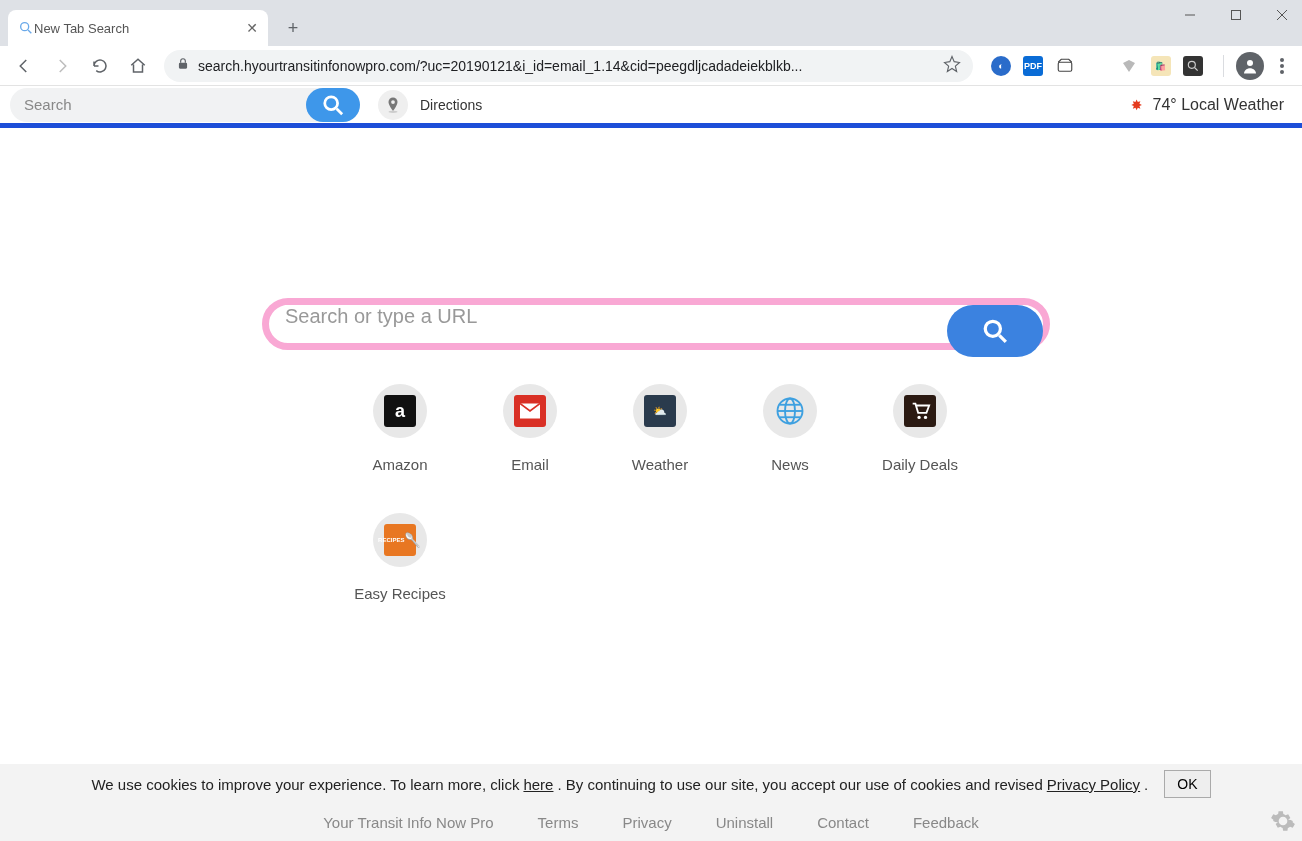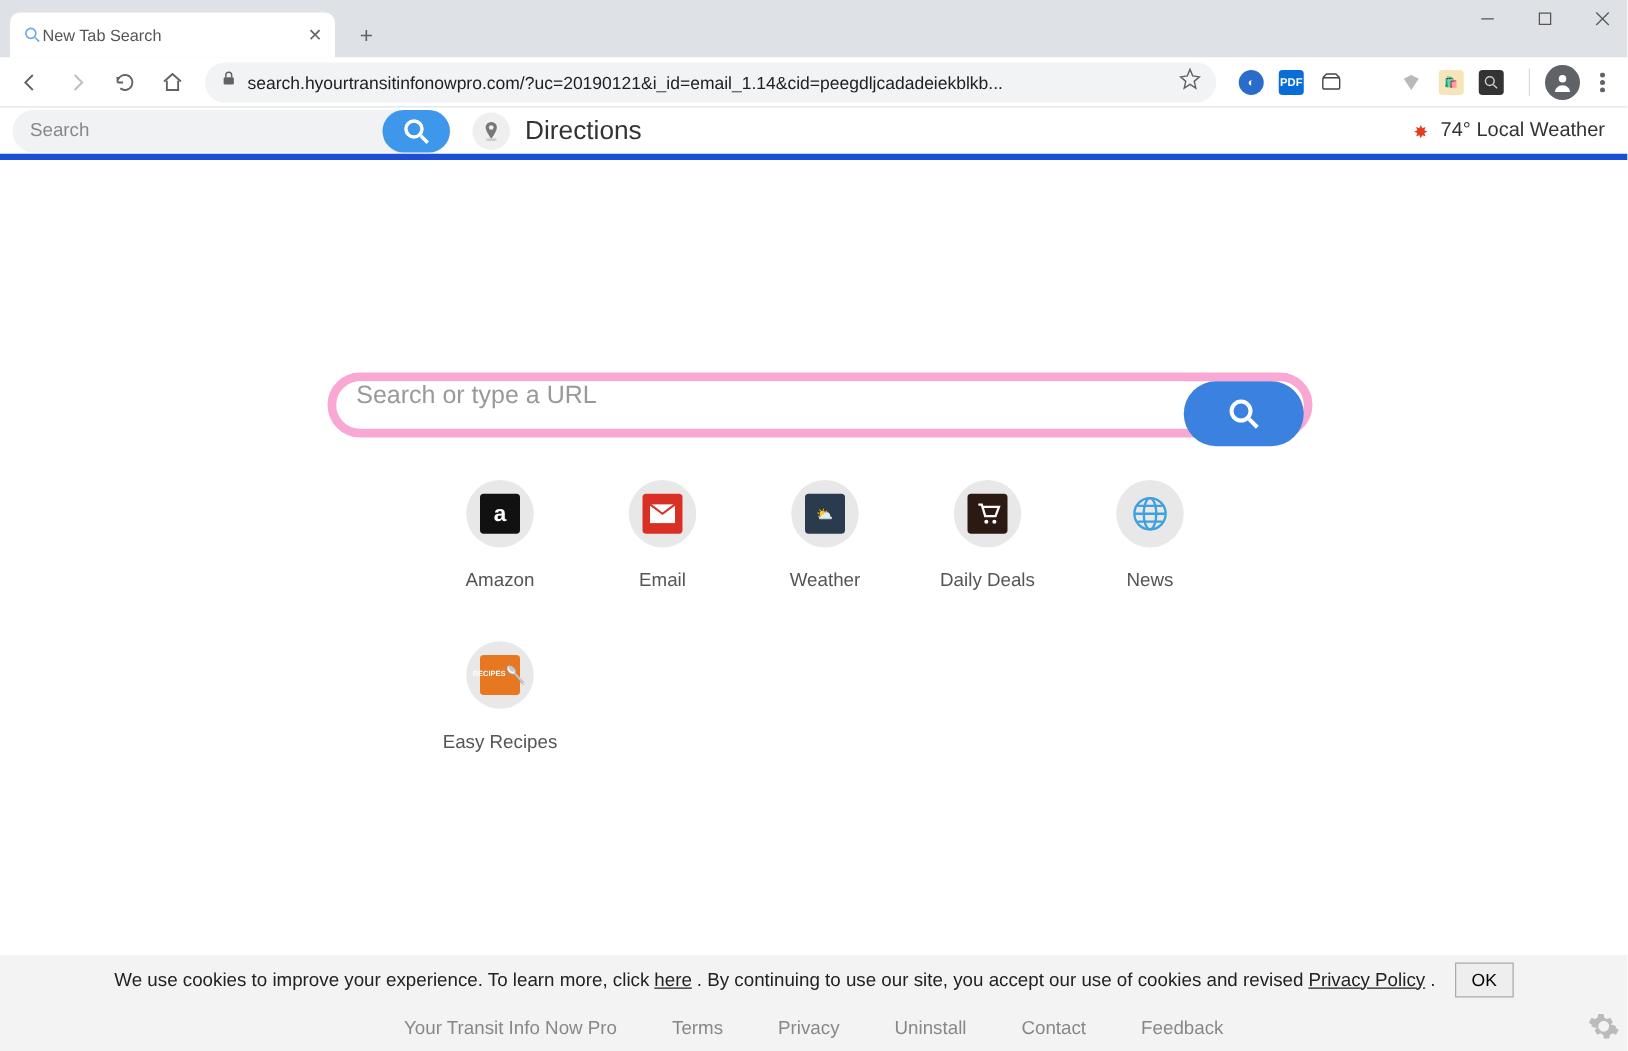--- a/index.html
+++ b/index.html
@@ -27,21 +27,21 @@
   .sep { width: 1px; height: 22px; background: #dadce0; margin: 0 6px; }
   .avatar { width: 28px; height: 28px; border-radius: 50%; background: #5f6368; display: flex; align-items: center; justify-content: center; cursor:pointer;}
   .menu3 { width: 24px; height: 32px; display: flex; align-items: center; justify-content: center; color: #5f6368; background:none; border:none; cursor:pointer;}
 
   
   .page-toolbar { height: 42px; border-bottom: 5px solid #1d4ed8; display: flex; align-items: center; padding: 0 10px; gap: 18px; }
   .search-pill { width: 350px; height: 34px; background: #f1f2f3; border-radius: 17px; display: flex; align-items: center; padding-left: 14px; }
   .search-pill input { border: none; background: none; outline: none; font-size: 15px; color: #333; flex: 1; }
   .search-pill input::placeholder { color: #888; }
   .search-pill .magbtn { width: 54px; height: 34px; background: #3e97ea; border-radius: 17px; display: flex; align-items: center; justify-content: center; border:none; cursor:pointer;}
-  .directions { display: flex; align-items: center; gap: 12px; font-size: 21px; color: #333; cursor:pointer; background:none; border:none;justify-content:flex-end;}
+  .directions { display: flex; align-items: center; gap: 12px; font-size: 14px; color: #333; cursor:pointer; background:none; border:none;justify-content:flex-end;}
   .directions .pin-round { width: 30px; height: 30px; border-radius: 50%; background: #efefef; display:flex; align-items:center; justify-content:center;}
   .weather { margin-left: auto; display: flex; align-items: center; gap: 10px; font-size: 16px; color: #333; cursor:pointer; background:none; border:none; padding-right: 8px;}
   .sun { color: #e53b1e; font-size: 14px; }
 
   
   .main { position: relative; height: 635px; }
   .big-search { position: absolute; top: 170px; left: 262px; width: 788px; height: 52px; border: 7px solid #f9a8d4; border-radius: 26px; display: flex; align-items: flex-start; padding-left: 16px; }
   .big-search input { border: none; outline: none; font-size: 20px; color: #444; flex: 1; }
   .big-search input::placeholder { color: #999; }
   .big-search .magbtn2 { width: 96px; height: 52px; background: #3b82e0; border-radius: 26px; display: flex; align-items: center; justify-content: center; border:none; cursor:pointer; }
@@ -225,43 +225,43 @@
       <span class="tile-label">Email</span>
     </button>
     <button class="tile">
       <div class="circle">
           <div class="inner" style="background:#2a3b4d;">⛅</div>
         </div>
       <span class="tile-label">Weather</span>
     </button>
     <button class="tile">
       <div class="circle">
-          <div class="inner" style="background:#2b1a12;">
-            <svg width="22" height="22" viewBox="0 0 24 24">
-              <path d="M4 4h3l3 10h9l3-8H8" fill="none" stroke="#fff" stroke-width="2"></path>
-              <circle cx="11" cy="19" r="1.8" fill="#fff"></circle>
-              <circle cx="18" cy="19" r="1.8" fill="#fff"></circle>
-            </svg>
-          </div>
-        </div>
-      <span class="tile-label">Daily Deals</span>
-    </button>
-    <button class="tile">
-      <div class="circle">
           <div class="inner" style="background:none;">
             <svg width="30" height="30" viewBox="0 0 24 24">
               <circle cx="12" cy="12" r="10" fill="none" stroke="#3ea0e0" stroke-width="1.5"></circle>
               <ellipse cx="12" cy="12" rx="4" ry="10" fill="none" stroke="#3ea0e0" stroke-width="1.5"></ellipse>
               <line x1="2" y1="12" x2="22" y2="12" stroke="#3ea0e0" stroke-width="1.5"></line>
               <line x1="4" y1="7" x2="20" y2="7" stroke="#3ea0e0" stroke-width="1.5"></line>
               <line x1="4" y1="17" x2="20" y2="17" stroke="#3ea0e0" stroke-width="1.5"></line>
             </svg>
           </div>
         </div>
       <span class="tile-label">News</span>
+    </button>
+    <button class="tile">
+      <div class="circle">
+          <div class="inner" style="background:#2b1a12;">
+            <svg width="22" height="22" viewBox="0 0 24 24">
+              <path d="M4 4h3l3 10h9l3-8H8" fill="none" stroke="#fff" stroke-width="2"></path>
+              <circle cx="11" cy="19" r="1.8" fill="#fff"></circle>
+              <circle cx="18" cy="19" r="1.8" fill="#fff"></circle>
+            </svg>
+          </div>
+        </div>
+      <span class="tile-label">Daily Deals</span>
     </button>
     <button class="tile">
       <div class="circle">
           <div class="inner" style="background:#e87722;font-size:6px;line-height:1;">RECIPES<br><span style="font-size:14px">🥄</span></div>
         </div>
       <span class="tile-label">Easy Recipes</span>
     </button>
   </div>
 </div>
 

